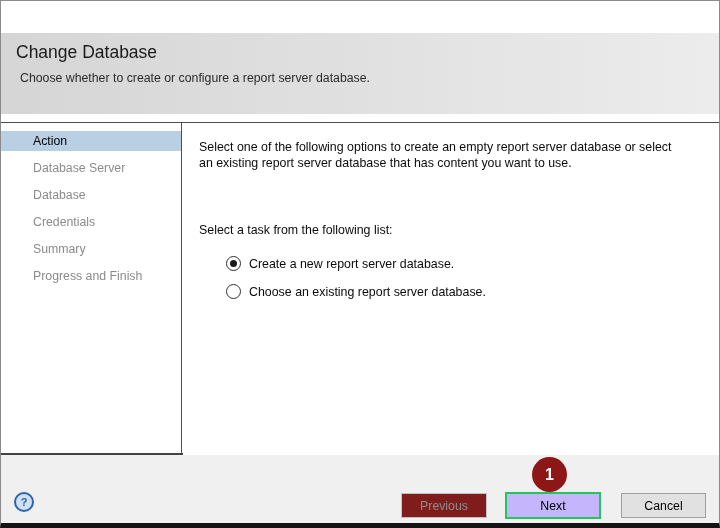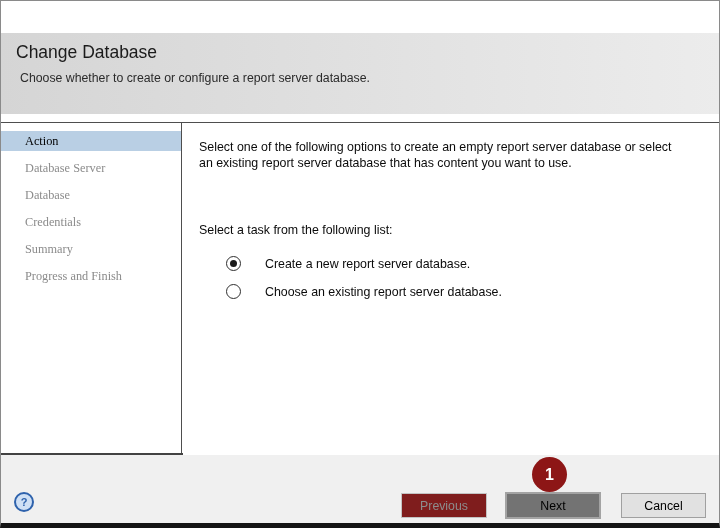--- a/index.html
+++ b/index.html
@@ -16,45 +16,45 @@
   
   .header{position:absolute;top:32px;left:0;right:0;height:81px;
     background:linear-gradient(to right,#d5d5d5,#ececec);padding-left:44px;}
   .header-title{position:absolute;left:15px;top:9px;font-size:17.5px;color:#1b1b1b;}
   .header-sub{position:absolute;left:19px;top:38px;font-size:12.3px;color:#2b2b2b;}
   
   .main{position:absolute;top:121px;left:0;width:718px;height:333px;box-sizing:border-box;
     border-top:1px solid #4e4e4e;border-bottom:2px solid #424242;background:#fff;}
   .sidebar{position:absolute;left:0;top:0;width:181px;height:100%;box-sizing:border-box;
     border-right:1px solid #4e4e4e;background:#fff;padding-top:8px;}
-  .side-item{height:20px;line-height:20px;padding-left:24px;font-size:12.3px;
-    color:#8b8b8b;margin-bottom:7px;cursor:default;font-family:Liberation Serif, serif;}
+  .side-item{height:20px;line-height:20px;padding-left:32px;font-size:12.3px;
+    color:#8b8b8b;margin-bottom:7px;cursor:default;}
   .side-item.sel{background:#b9cfe4;color:#000;}
   .content{position:absolute;left:182px;top:8px;right:0;height:100%;background:#fff;}
   .intro{position:absolute;left:16px;top:9px;font-size:12.4px;color:#0b0b0b;line-height:15.5px;}
   .prompt{position:absolute;left:16px;top:92px;font-size:12.4px;color:#0b0b0b;}
-  .radio-row{position:absolute;left:43px;display:flex;align-items:center;gap:24px;
+  .radio-row{position:absolute;left:43px;display:flex;align-items:center;gap:8px;
     font-size:12.4px;color:#0b0b0b;cursor:default;}
   .radio-row.r1{top:125px;}
   .radio-row.r2{top:153px;}
   .radio{width:13px;height:13px;border:1px solid #2f2f2f;border-radius:50%;
     background:#fff;display:flex;align-items:center;justify-content:center;flex:0 0 auto;}
   .radio .dot{width:7px;height:7px;border-radius:50%;background:#1a1a1a;display:none;}
   .radio.checked .dot{display:block;}
   
   .footer{position:absolute;left:0;top:454px;right:0;bottom:0;background:#f0f0f0;}
   .help{position:absolute;left:13px;top:37px;width:16px;height:16px;border-radius:50%;
     border:2px solid #2e62ac;background:#cfe0f5;color:#2e62ac;font-weight:bold;font-size:11px;
     display:flex;align-items:center;justify-content:center;cursor:default;}
   .btn{position:absolute;box-sizing:border-box;font-family:"Liberation Sans",sans-serif;
     font-size:12.3px;display:flex;align-items:center;justify-content:center;cursor:default;}
   .btn-previous{left:400px;top:38px;width:86px;height:25px;
     background:#7f1d1d;border:1px solid #c3c3c3;color:#8d8d8d;}
   .btn-next{left:504px;top:37px;width:96px;height:27px;
-    background:#737373;border:2px solid #a3a3a3;color:#000;}
+    background:#c4b5fd;border:2px solid #22c55e;color:#000;}
   .btn-cancel{left:620px;top:38px;width:85px;height:25px;
     background:#e1e1e1;border:1px solid #a0a0a0;color:#000;}
   
   .badge{position:absolute;left:531px;top:456px;width:35px;height:35px;border-radius:50%;
     background:#8d1616;color:#fff;font-size:16px;font-weight:bold;
     display:flex;align-items:center;justify-content:center;z-index:5;}
 </style>
 </head>
 <body>
 

